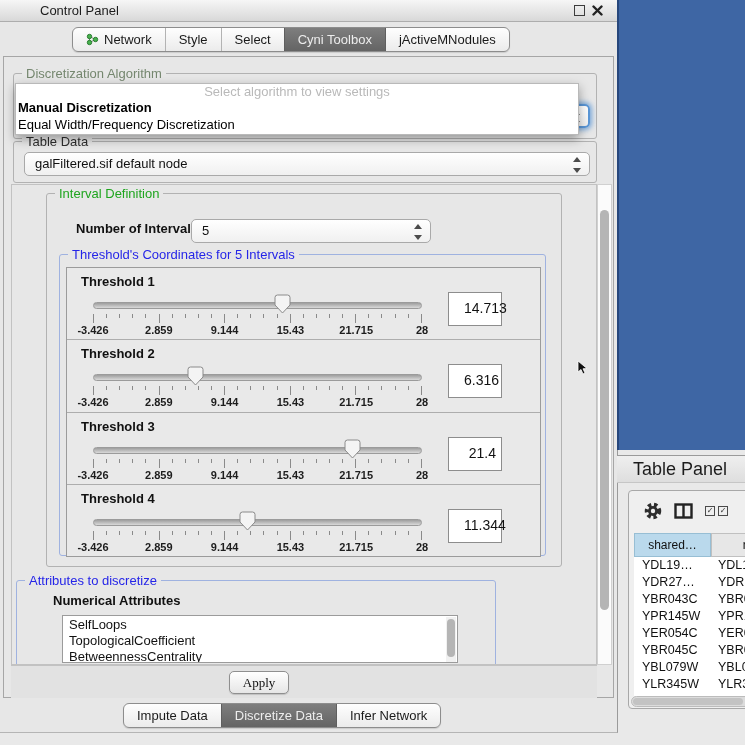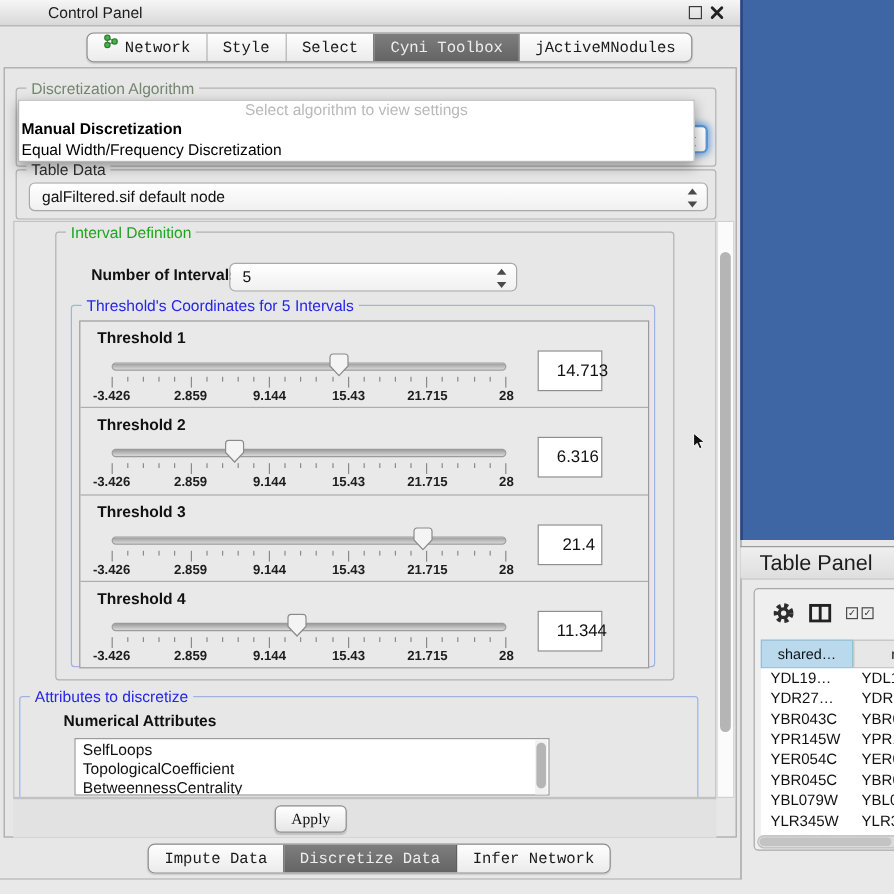--- a/index.html
+++ b/index.html
@@ -10,22 +10,22 @@
   .control-panel{position:absolute;left:0;top:0;width:618px;height:733px;background:#e7e7e7;
                  border-right:1px solid #9a9a9a;border-bottom:1px solid #b5b5b5;}
   .titlebar{position:absolute;left:0;top:0;width:100%;height:22px;
             background:linear-gradient(#f6f6f6,#d8d8d8);border-bottom:1px solid #adadad;}
   .titlebar .title{position:absolute;left:8px;top:0;line-height:22px;font-size:13px;color:#1c1c1c;margin-left:32px;}
   .win-btns{position:absolute;right:14px;top:5px;display:flex;gap:7px;align-items:center;}
   .float-btn{width:11px;height:11px;border:1.5px solid #3c3c3c;background:transparent;}
   
   .segbar{position:absolute;display:flex;height:25px;border:1px solid #8d8d8d;border-radius:6px;
           overflow:hidden;background:linear-gradient(#fefefe,#ebebeb);box-shadow:0 1px 1px rgba(0,0,0,.12);}
-  .seg{display:flex;gap:5px;padding:0 13px;font-size:13px;line-height:23px;
-       border-left:1px solid #b3b3b3;color:#1a1a1a;white-space:nowrap;cursor:default;font-family:Liberation Mono, monospace;}
+  .seg{display:flex;align-items:center;gap:5px;padding:0 13px;font-size:13px;line-height:23px;
+       border-left:1px solid #b3b3b3;color:#1a1a1a;white-space:nowrap;cursor:default;}
   .seg:first-child{border-left:none;}
   .seg.selected{background:linear-gradient(#7e7e7e,#646464);color:#ededed;border-left-color:#5f5f5f;}
   .seg.selected + .seg{border-left-color:#5f5f5f;}
   .top-tabs{left:72px;top:27px;}
   .bottom-tabs{left:123px;top:703px;}
   
   .inner-frame{position:absolute;left:3px;top:56px;width:611px;height:642px;
                border:1px solid #a6a6a6;background:#e7e7e7;}
   .groupbox{position:absolute;border:1px solid #b2b2b2;border-radius:3px;}
   .group-title{position:absolute;top:-8px;left:8px;background:#e7e7e7;padding:0 4px;font-size:13px;}
@@ -389,21 +389,21 @@
                       <span class="tick-label" style="left: 100%;">28</span>
                     </div>
                 </div>
                 <div class="th-value">11.344</div>
               </div>
 
             </div>
           </div>
         </div>
 
-        <div class="groupbox" style="left:4px;top:395px;width:566px;height:95px;border-color:#9fb2e0;">
+        <div class="groupbox" style="left:4px;top:395px;width:480px;height:95px;border-color:#9fb2e0;">
           <span class="group-title t-blue">Attributes to discretize</span>
           <span class="attr-label">Numerical Attributes</span>
           <div class="listbox">
             <div class="li">SelfLoops</div>
             <div class="li">TopologicalCoefficient</div>
             <div class="li">BetweennessCentrality</div>
             <div class="list-scroll">
                 <div class="thumb-v"></div>
               </div>
           </div>

